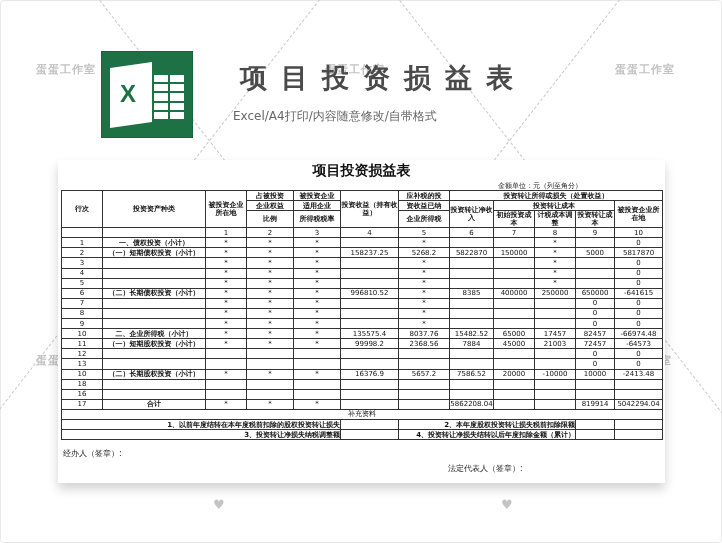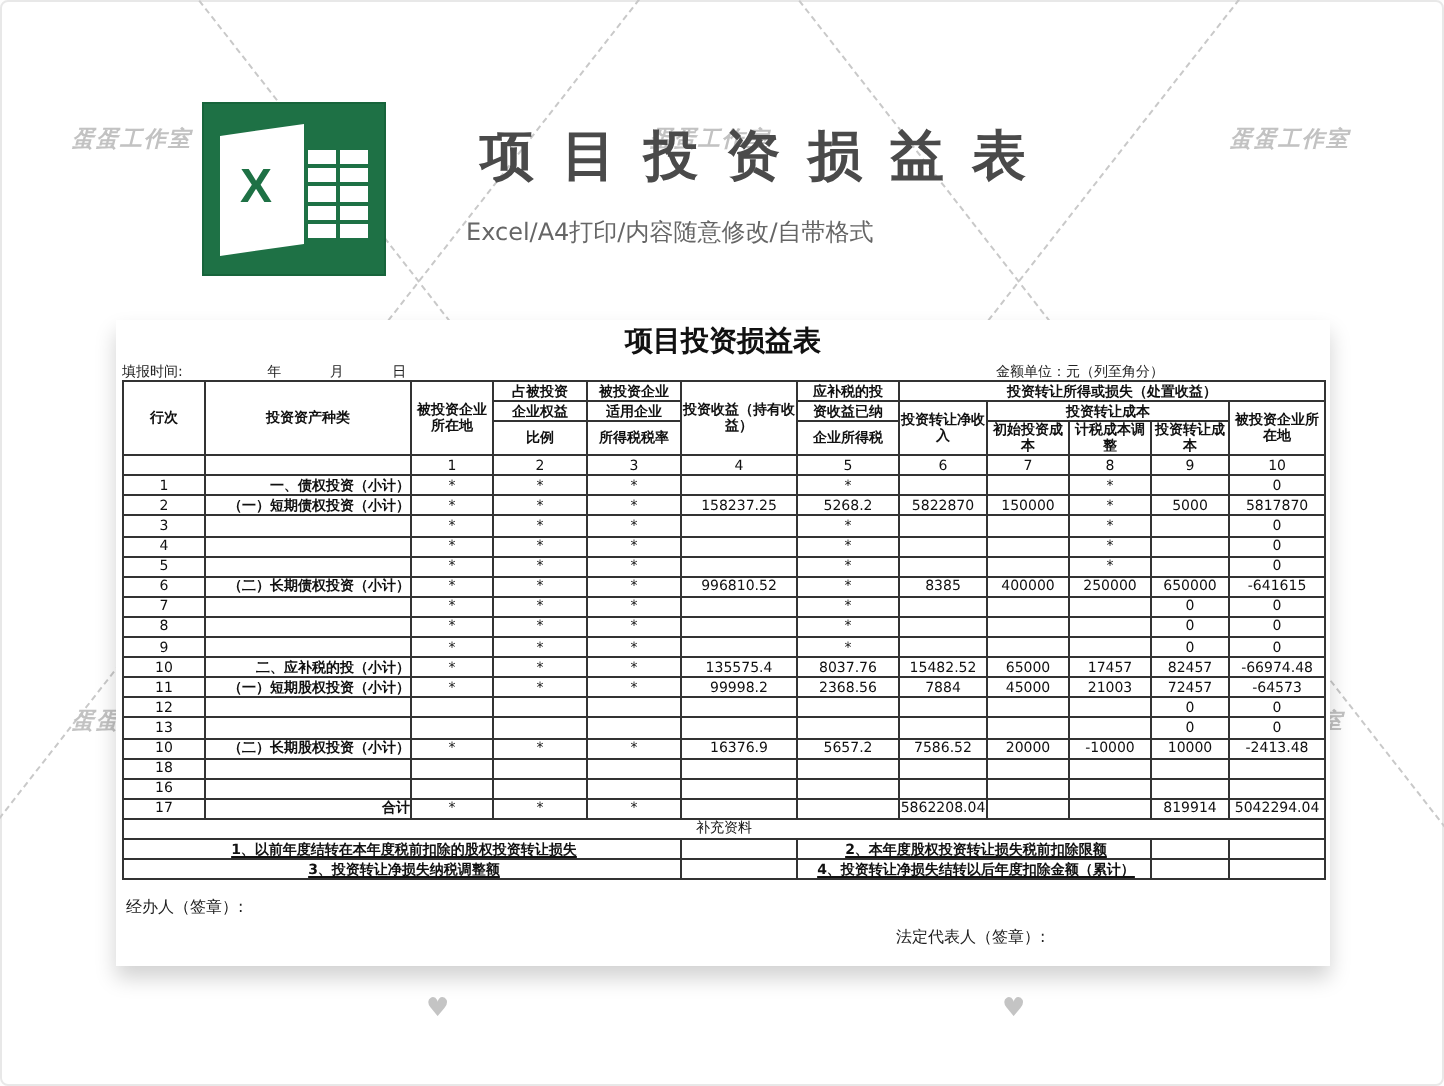--- a/index.html
+++ b/index.html
@@ -1,37 +1,37 @@
 <!DOCTYPE html>
 <html><head>
 <meta charset="utf-8">
 <style>
   html, body { margin:0; padding:0; }
   body { width:722px; height:543px; background:#fdfdfd; position:relative; overflow:hidden; font-family:"DejaVu Sans", sans-serif; }
   .frame { position:absolute; left:0; top:0; width:720px; height:541px; border:1px solid #e8e8e8; border-radius:4px; background:#fff; }
   .dash { position:absolute; height:0; border-top:1px dashed #c9c9c9; transform-origin:0 0; }
-  .wm { position:absolute; font-size:11px; color:#c2c2c2; letter-spacing:1px; font-weight:bold;font-style:italic; }
+  .wm { position:absolute; font-size:11px; color:#c2c2c2; letter-spacing:1px; font-weight:bold; }
   .heart { position:absolute; color:#c4c4c4; font-size:13px; }
   .logo { position:absolute; left:101px; top:51px; width:90px; height:85px; background:#1e7145; border:1px solid #17643b; }
   .logo .sheet { position:absolute; left:8px; top:13px; width:42px; height:60px; background:#fff; transform:skewY(-8deg); }
   .logo .x { position:absolute; left:18px; top:28px; font-size:24px; font-weight:bold; color:#1e7145; font-family:"Liberation Sans", sans-serif; }
   .logo .grid { position:absolute; left:52px; top:23px; width:30px; height:44px; display:grid; grid-template-columns:1fr 1fr; grid-template-rows:repeat(5,1fr); gap:2px; }
   .logo .grid span { background:#fff; }
   .banner-title { position:absolute; left:240px; top:60px; font-size:27px; font-weight:bold; color:#4a4a4a; letter-spacing:14px; font-family:"DejaVu Sans", sans-serif; }
   .banner-sub { position:absolute; left:233px; top:108px; font-size:12px; color:#666; font-family:"DejaVu Sans", sans-serif; }
   .paper { position:absolute; left:58px; top:160px; width:607px; height:323px; background:#fff; box-shadow:0 6px 10px rgba(0,0,0,0.18); }
   .doc-title { position:absolute; left:0; width:607px; top:2px; text-align:center; font-size:14px; font-weight:bold; color:#111; }
   .fill-time { position:absolute; left:3px; top:21px; font-size:7px; color:#222; }
   .fill-time span { display:inline-block; margin-right:22px; }
   .unit { position:absolute; left:440px; top:21px; font-size:7px; color:#222;text-align:right; }
   table.main { position:absolute; left:3px; top:30px; width:601px; border-collapse:collapse; table-layout:fixed; font-size:7px; color:#111; }
   table.main td { border:1px solid #333; text-align:center; padding:0; height:9.1px; line-height:8px; overflow:hidden; white-space:nowrap; }
-  table.main td.lbl { font-weight:bold;text-align:right; }
+  table.main td.lbl { font-weight:bold; }
   table.main td.hd { font-weight:bold; white-space:normal; line-height:8px; }
-  table.main td.left { text-align:center; padding-left:2px;text-decoration:underline; }
+  table.main td.left { text-align:right; padding-left:2px; }
   .sig-left { position:absolute; left:5px; top:288px; font-size:8px; color:#222; }
   .sig-right { position:absolute; left:390px; top:303px; font-size:8px; color:#222; }
 </style>
 </head>
 <body>
 
 <div class="frame"></div>
 
 <div class="dash" style="left:100px;top:0;width:560px;transform:rotate(52deg);"></div>
 <div class="dash" style="left:320px;top:0;width:560px;transform:rotate(128deg);"></div>
@@ -59,26 +59,20 @@
       <span></span>
       <span></span>
       <span></span>
   </div>
 </div>
 <div class="banner-title">项目投资损益表</div>
 <div class="banner-sub">Excel/A4打印/内容随意修改/自带格式</div>
 
 <div class="paper">
   <div class="doc-title">项目投资损益表</div>
-  <div class="fill-time">
-    <span style="margin-right:40px;">填报时间:</span>
-    <span>年</span>
-    <span>月</span>
-    <span>日</span>
-  </div>
   <div class="unit">金额单位：元（列至角分）</div>
 
   <table class="main">
     <colgroup>
       <col style="width:41px">
         <col style="width:103px">
         <col style="width:41px">
         <col style="width:47px">
         <col style="width:47px">
         <col style="width:58px">
@@ -253,21 +247,21 @@
           <td></td>
           <td>*</td>
           <td></td>
           <td></td>
           <td></td>
           <td>0</td>
           <td>0</td>
         </tr>
         <tr>
           <td>10</td>
-          <td class="lbl">二、应补税的投（小计）</td>
+          <td class="lbl">二、企业所得税（小计）</td>
           <td>*</td>
           <td>*</td>
           <td>*</td>
           <td>135575.4</td>
           <td>8037.76</td>
           <td>15482.52</td>
           <td>65000</td>
           <td>17457</td>
           <td>82457</td>
           <td>-66974.48</td>

